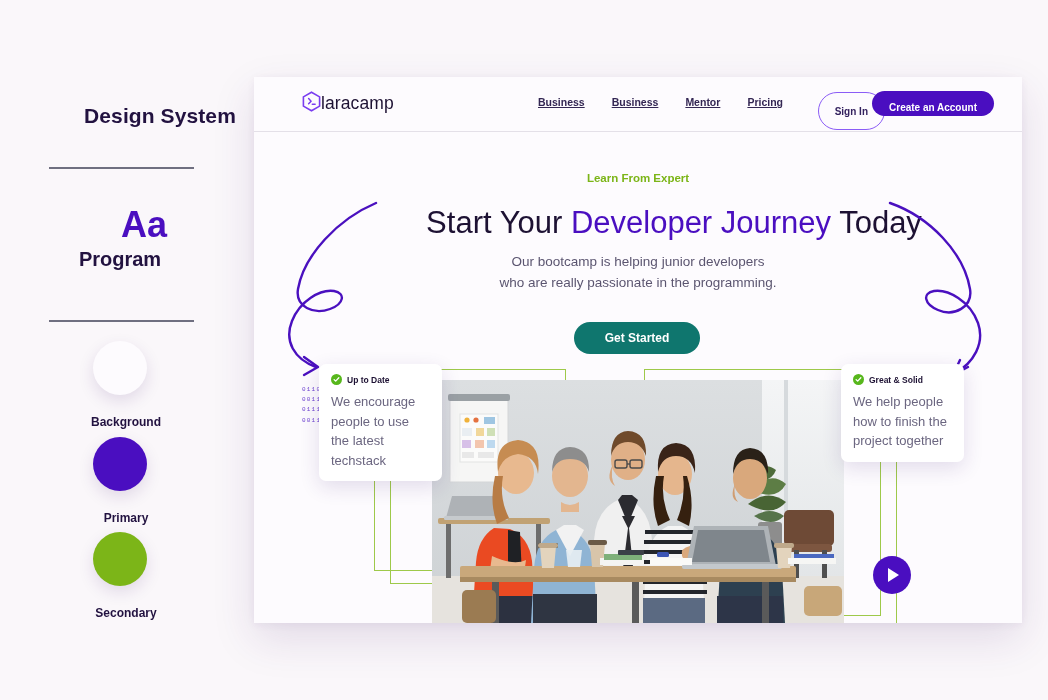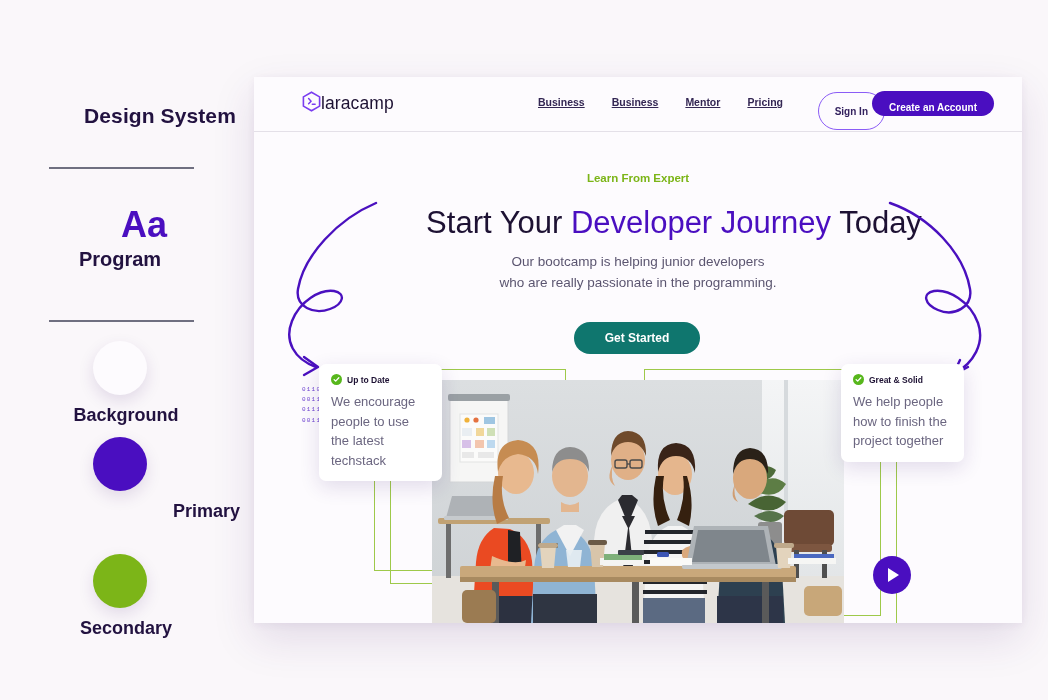--- a/index.html
+++ b/index.html
@@ -64,29 +64,29 @@
   }
 
   .swatch-group { position: absolute; left: 0; width: 240px; text-align: center; }
   .swatch {
     width: 54px; height: 54px;
     border-radius: 50%;
     margin: 0 auto;
     box-shadow: 0 6px 16px rgba(60,20,110,.13);
   }
   .swatch-label {
-    margin-top: 10px;
-    font-size: 18px;
+    margin-top: 20px;
+    font-size: 12px;
     font-weight: bold;
     color: #221240;
     padding-left: 12px;
   }
   #swatch-background { top: 341px; }
-  #swatch-primary    { top: 437px; text-align: right; }
-  #swatch-secondary  { top: 554px; }
+  #swatch-primary    { top: 437px; }
+  #swatch-secondary  { top: 532px; }
 
   
   #site-card {
     position: absolute;
     left: 254px; top: 77px;
     width: 768px; height: 546px;
     background: #fdfbfe;
     box-shadow: 0 16px 40px rgba(70,30,110,.13), 0 2px 8px rgba(70,30,110,.06);
     overflow: hidden;
   }

